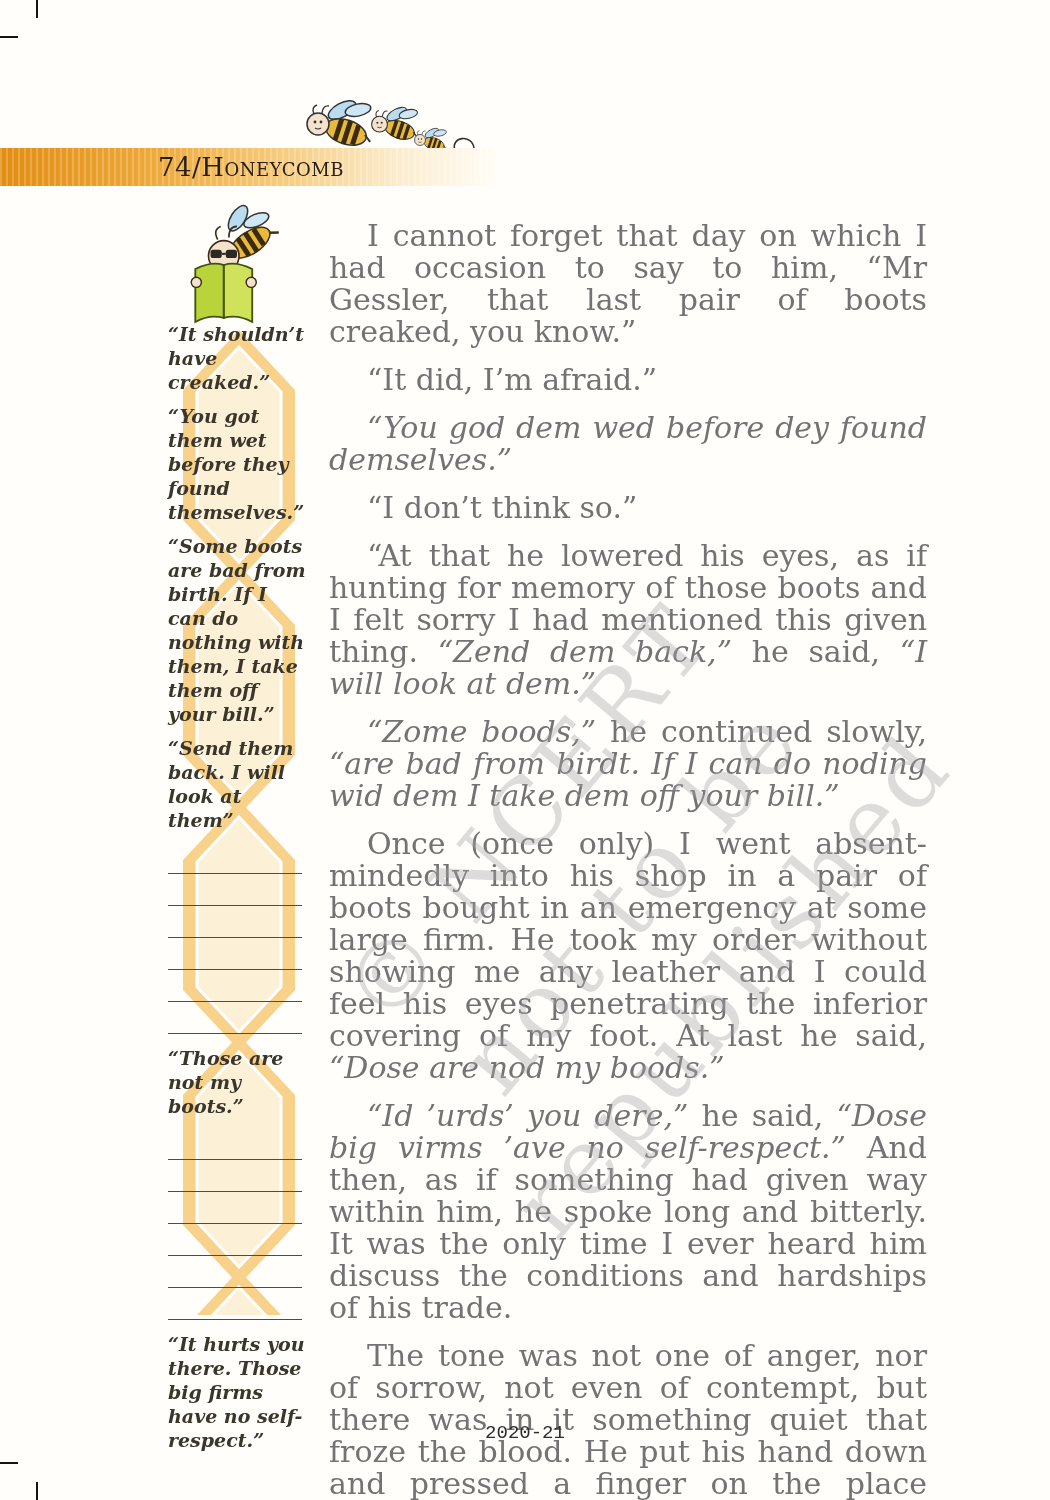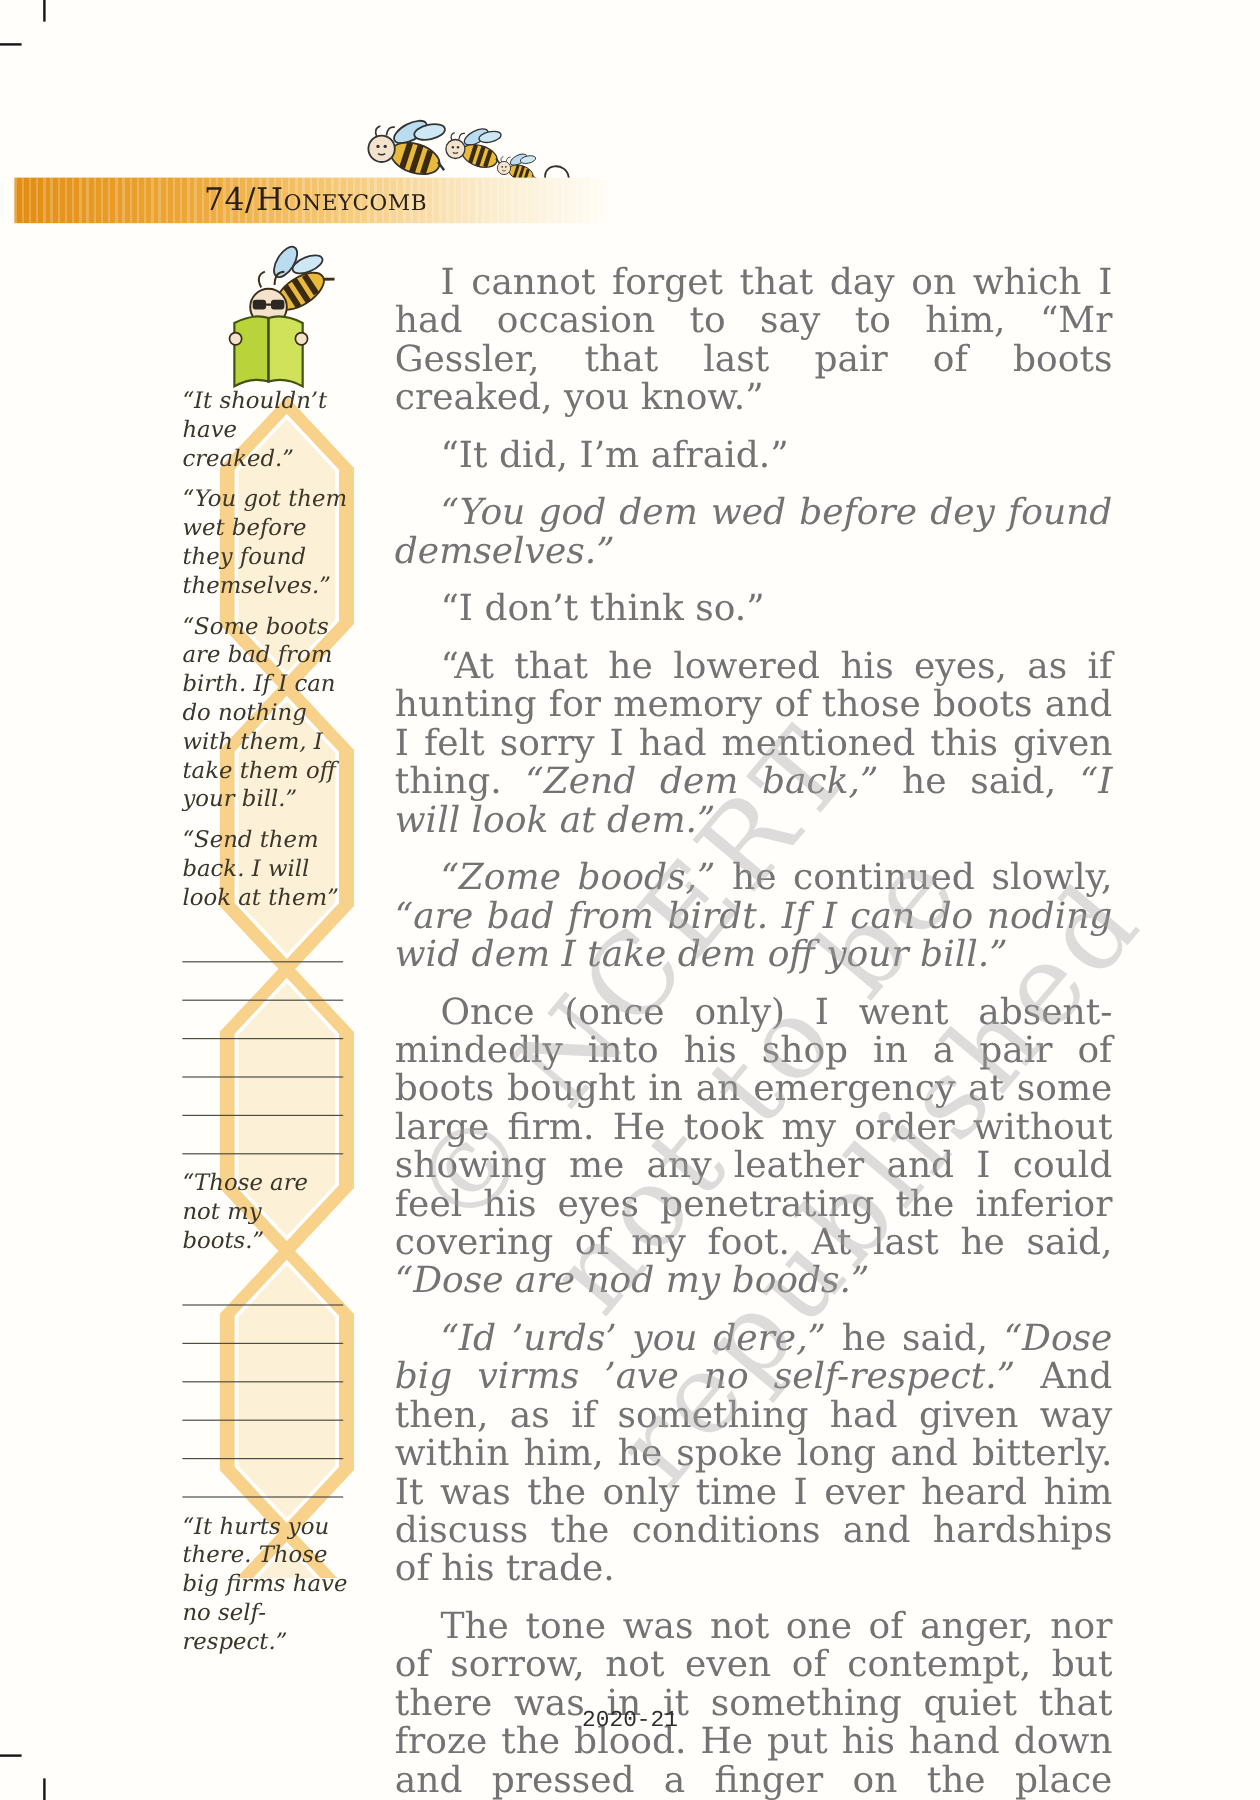--- a/index.html
+++ b/index.html
@@ -7,31 +7,31 @@
         font-family:"DejaVu Serif","Liberation Serif",serif;}
 
   
   .cm{position:absolute;background:#141414;}
   .cm.tl-v{left:36px;top:0;width:2px;height:18px;}
   .cm.tl-h{left:0;top:36px;width:18px;height:2px;}
   .cm.bl-h{left:0;top:1462px;width:18px;height:2px;}
   .cm.bl-v{left:36px;top:1482px;width:2px;height:18px;}
 
   
-  .band{position:absolute;left:12px;top:148px;width:495px;height:38px;
+  .band{position:absolute;left:0;top:148px;width:495px;height:38px;
         background:linear-gradient(to right,#e28d12 0%,#eda838 30%,#f6c977 55%,#fbeccd 80%,#fffdf6 100%);}
   .band::before{content:"";position:absolute;inset:0;
         background:repeating-linear-gradient(90deg,rgba(255,255,255,.30) 0 2px,rgba(0,0,0,0) 2px 6px);
         opacity:.7;}
   .band .lbl{position:absolute;left:158px;top:0;line-height:38px;
         font-variant:small-caps;font-size:26px;color:#2a2016;letter-spacing:.5px;}
 
   
   .honeystrip{position:absolute;left:183px;top:330px;}
-  .notes{position:absolute;left:152px;top:322px;width:138px;}
+  .notes{position:absolute;left:168px;top:322px;width:138px;font-weight:bold;}
   .note{margin:0 0 10px 0;font-style:italic;font-size:19px;line-height:24px;color:#3a362b;}
   .rules{margin:6px 0 0 0;}
   .rule{height:31px;border-bottom:1.6px solid #4f4c44;width:134px;}
   .mt{margin-top:12px;}
 
   
   .story{position:absolute;left:313px;top:204px;width:630px;}
   .story p{margin:16px;text-indent:38px;text-align:justify;font-size:30px;line-height:32px;color:#737373;}
   .story .it{font-style:italic;}
 

